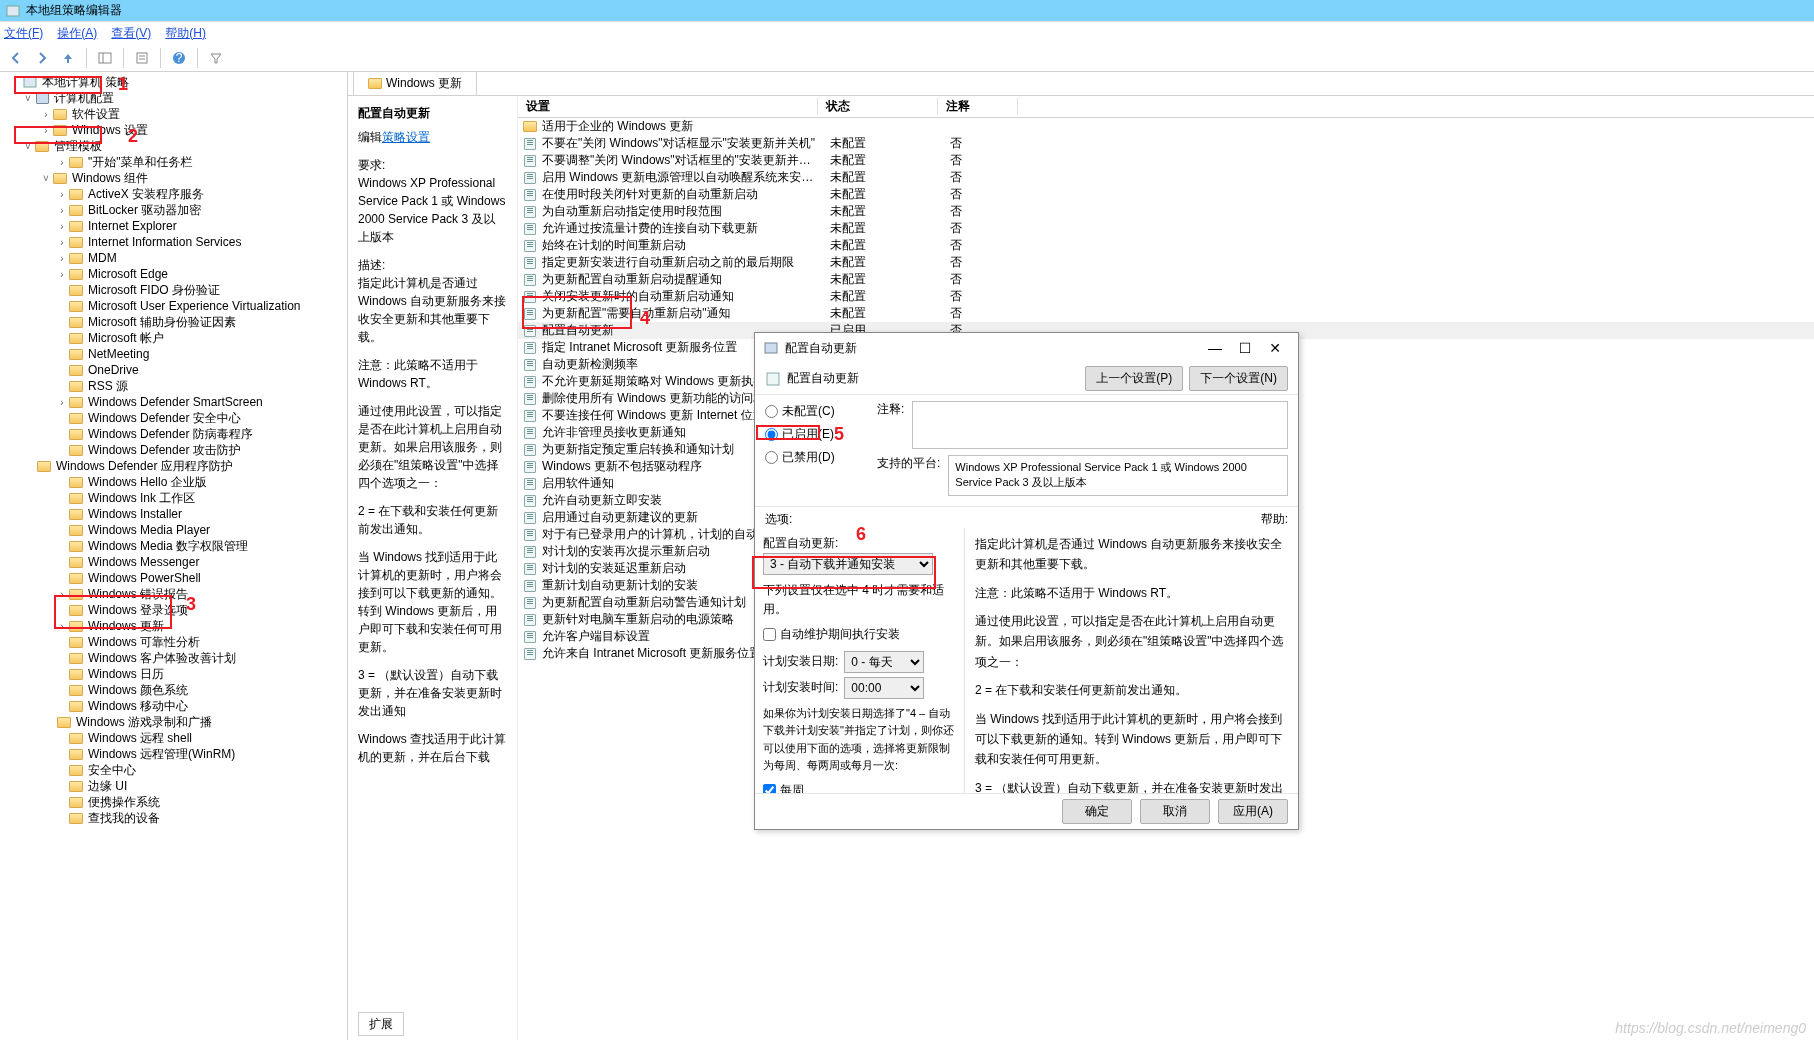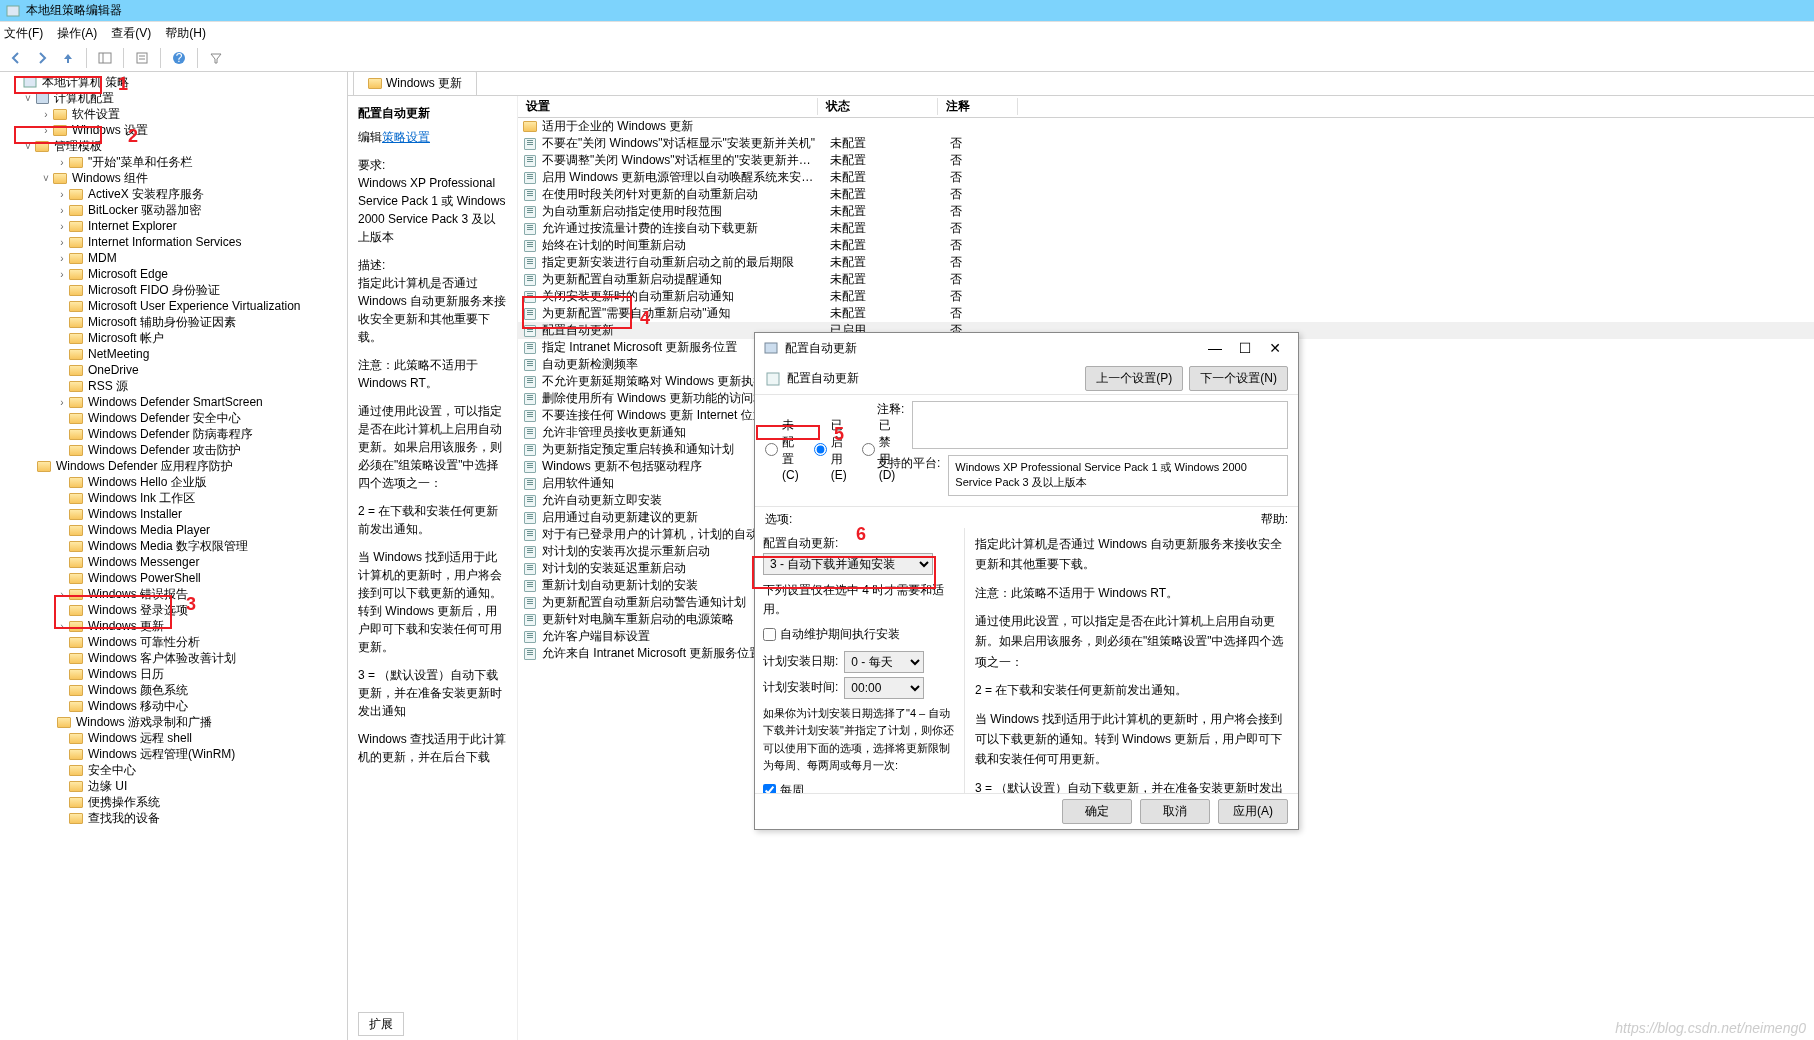--- a/index.html
+++ b/index.html
@@ -1,20 +1,20 @@
 <!DOCTYPE html>
 <html><head>
 <meta charset="utf-8">
 <style>
 * { box-sizing: border-box; margin: 0; padding: 0; font-family: "Microsoft YaHei", "Segoe UI", sans-serif; font-size: 12px; }
 body { background: #fff; overflow: hidden; width: 1814px; height: 1040px; position: relative; }
 .titlebar { height: 22px; background: #7dd3fc; display: flex; align-items: center; padding: 0 6px; border-bottom: 1px solid #e0e0e0; }
 .titlebar svg { margin-right: 6px; }
 .menubar { height: 22px; display: flex; align-items: center; padding: 0 4px; gap: 14px; }
-.menubar span { color: #000000; cursor: default; }
+.menubar span { color: #1d4ed8; cursor: default; text-decoration: underline; }
 .toolbar { height: 28px; display: flex; align-items: center; padding: 0 4px; gap: 2px; border-bottom: 1px solid #d0d0d0; }
 .toolbar .tbtn { width: 24px; height: 24px; display: flex; align-items: center; justify-content: center; }
 .toolbar .sep { width: 1px; height: 20px; background: #d0d0d0; margin: 0 4px; }
 .main { display: flex; height: calc(1040px - 72px); }
 .tree-pane { width: 348px; border-right: 1px solid #d0d0d0; overflow: auto; padding: 2px 0; }
 .tree-item { display: flex; align-items: center; height: 16px; padding: 0 4px; white-space: nowrap; cursor: default; }
 .tree-item .expander { width: 12px; text-align: center; color: #666; font-size: 10px; }
 .tree-item .ticon { width: 16px; height: 16px; margin-right: 4px; display: flex; align-items: center; justify-content: center; }
 .folder-icon { width: 14px; height: 11px; background: linear-gradient(#ffe9a6, #f7c65f); border: 1px solid #d9a94a; border-radius: 1px; }
 .comp-icon { width: 13px; height: 11px; background: #cde; border: 1px solid #789; border-radius: 1px; }
@@ -42,21 +42,21 @@
 .list-row .rcomment { width: 80px; padding-left: 8px; }
 .redbox { position: absolute; border: 2px solid #ed1c24; pointer-events: none; }
 .redlabel { position: absolute; color: #ed1c24; font-size: 18px; font-weight: bold; pointer-events: none; }
 .dialog { position: absolute; left: 754px; top: 332px; width: 545px; height: 498px; background: #fff; border: 1px solid #888; box-shadow: 2px 2px 6px rgba(0,0,0,0.2); display: flex; flex-direction: column; }
 .dlg-titlebar { height: 30px; background: #fff; display: flex; align-items: center; padding: 0 8px; }
 .dlg-titlebar .spacer { flex: 1; }
 .dlg-titlebar .wbtn { width: 30px; height: 24px; display: flex; align-items: center; justify-content: center; font-size: 14px; }
 .dlg-subtitle { height: 32px; display: flex; align-items: center; padding: 0 10px; gap: 6px; border-bottom: 1px solid #e5e5e5; }
 .dlg-body { flex: 1; display: flex; flex-direction: column; overflow: hidden; }
 .dlg-top { display: flex; padding: 6px 10px 10px 10px; gap: 12px; border-bottom: 1px solid #e5e5e5; }
-.dlg-radios { width: 100px; display: flex; flex-direction: row; gap: 15px; padding-top: 2px; }
+.dlg-radios { width: 100px; display: flex; flex-direction: column; gap: 6px; padding-top: 2px; }
 .dlg-radios label { display: flex; align-items: center; gap: 4px; }
 .dlg-meta { flex: 1; display: flex; flex-direction: column; gap: 6px; }
 .dlg-meta .row { display: flex; gap: 8px; align-items: flex-start; }
 .dlg-meta textarea { flex: 1; height: 48px; border: 1px solid #c0c0c0; resize: none; }
 .dlg-meta .platform { flex: 1; border: 1px solid #c0c0c0; padding: 4px 6px; font-size: 11px; line-height: 1.4; }
 .dlg-lower { flex: 1; display: flex; overflow: hidden; }
 .dlg-options { width: 210px; border-right: 1px solid #e5e5e5; padding: 6px 8px; overflow: auto; line-height: 1.6; }
 .dlg-options select { width: 170px; border: 1px solid #aaa; padding: 2px; }
 .dlg-options label.cb { display: flex; align-items: center; gap: 4px; margin: 6px 0; }
 .dlg-help { flex: 1; padding: 6px 10px; overflow: auto; line-height: 1.7; }

